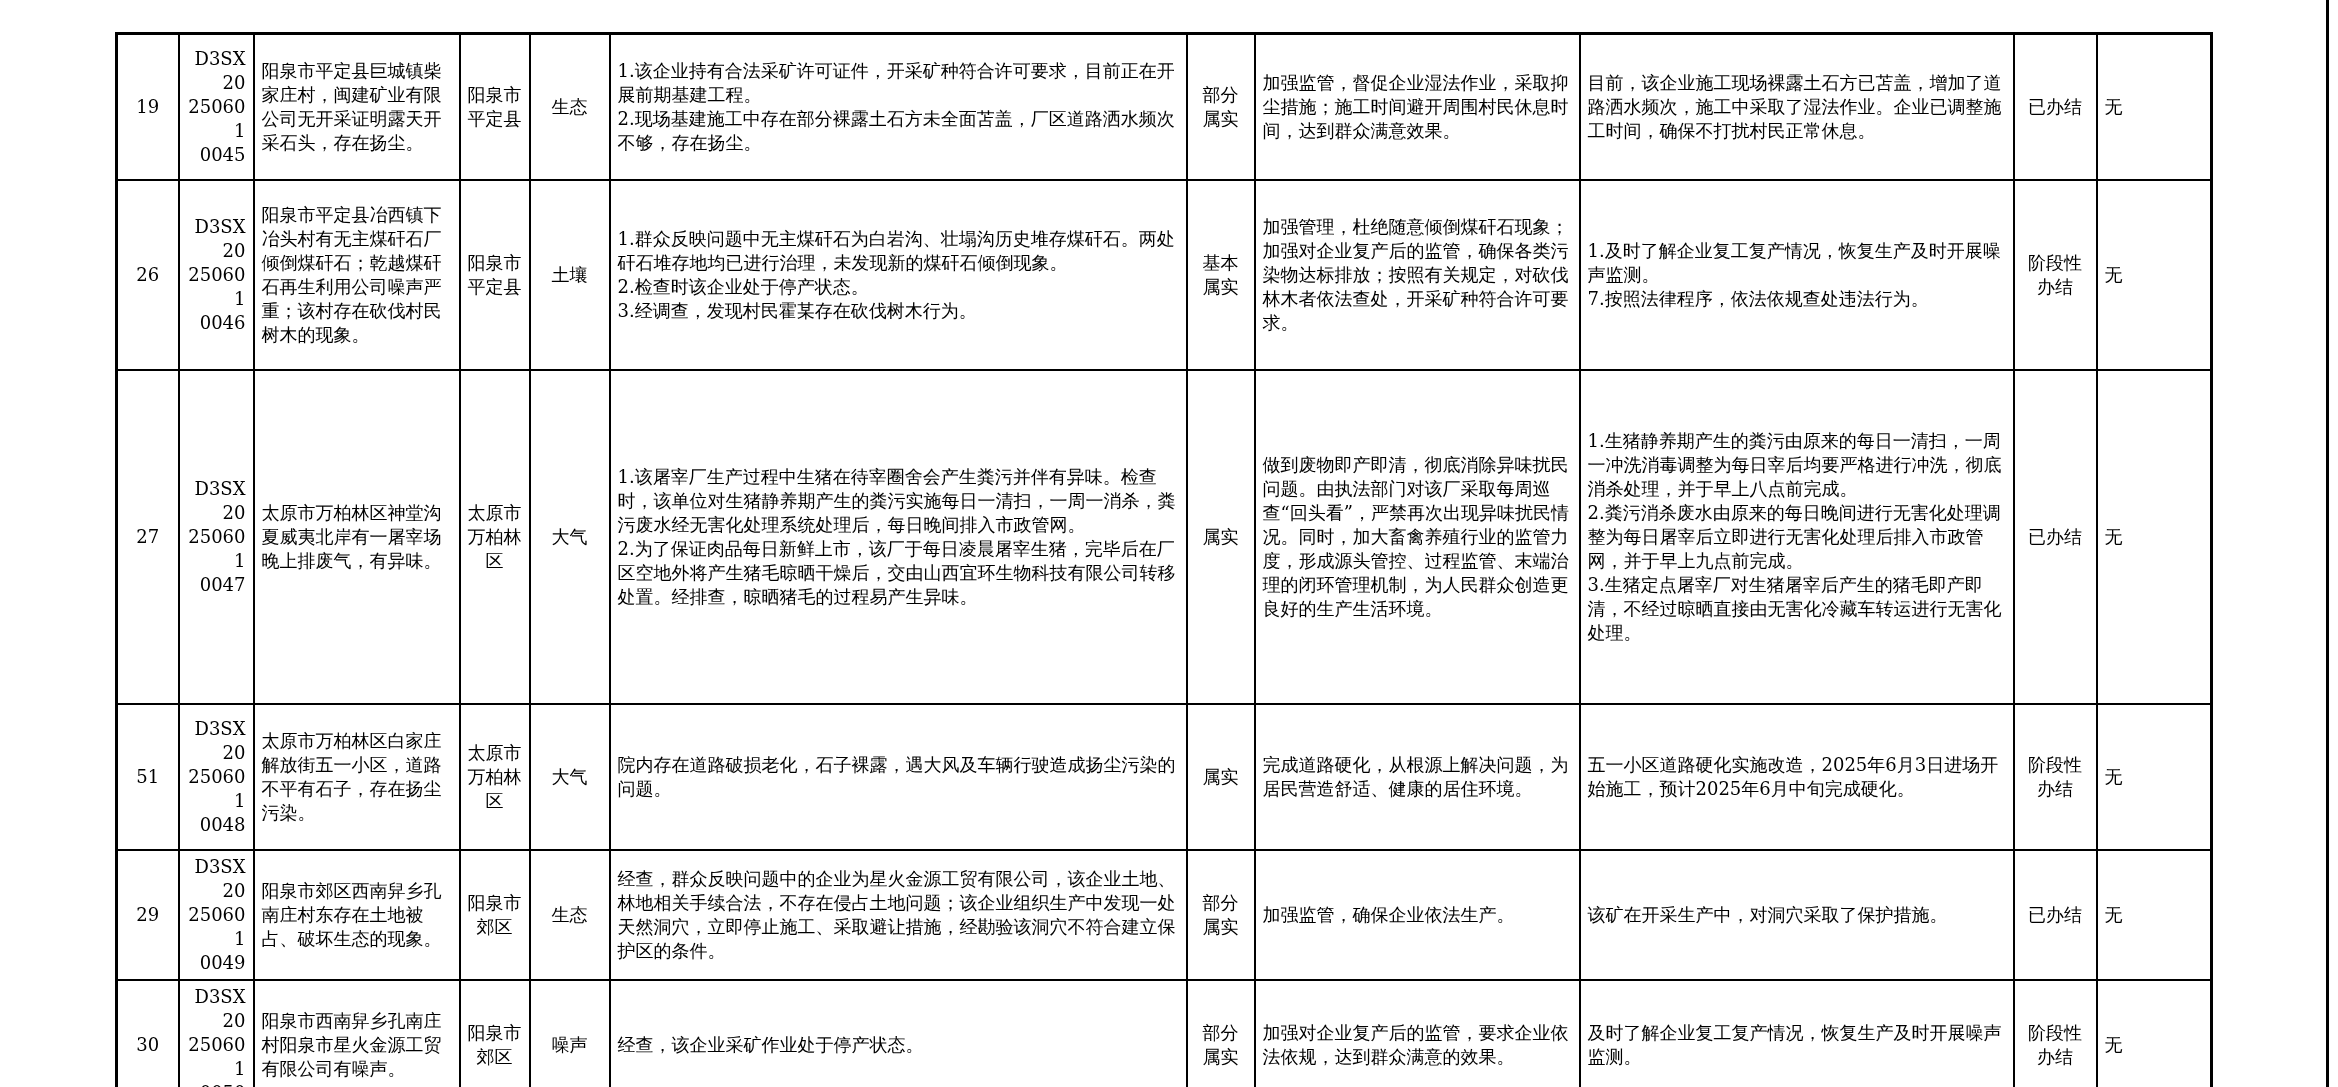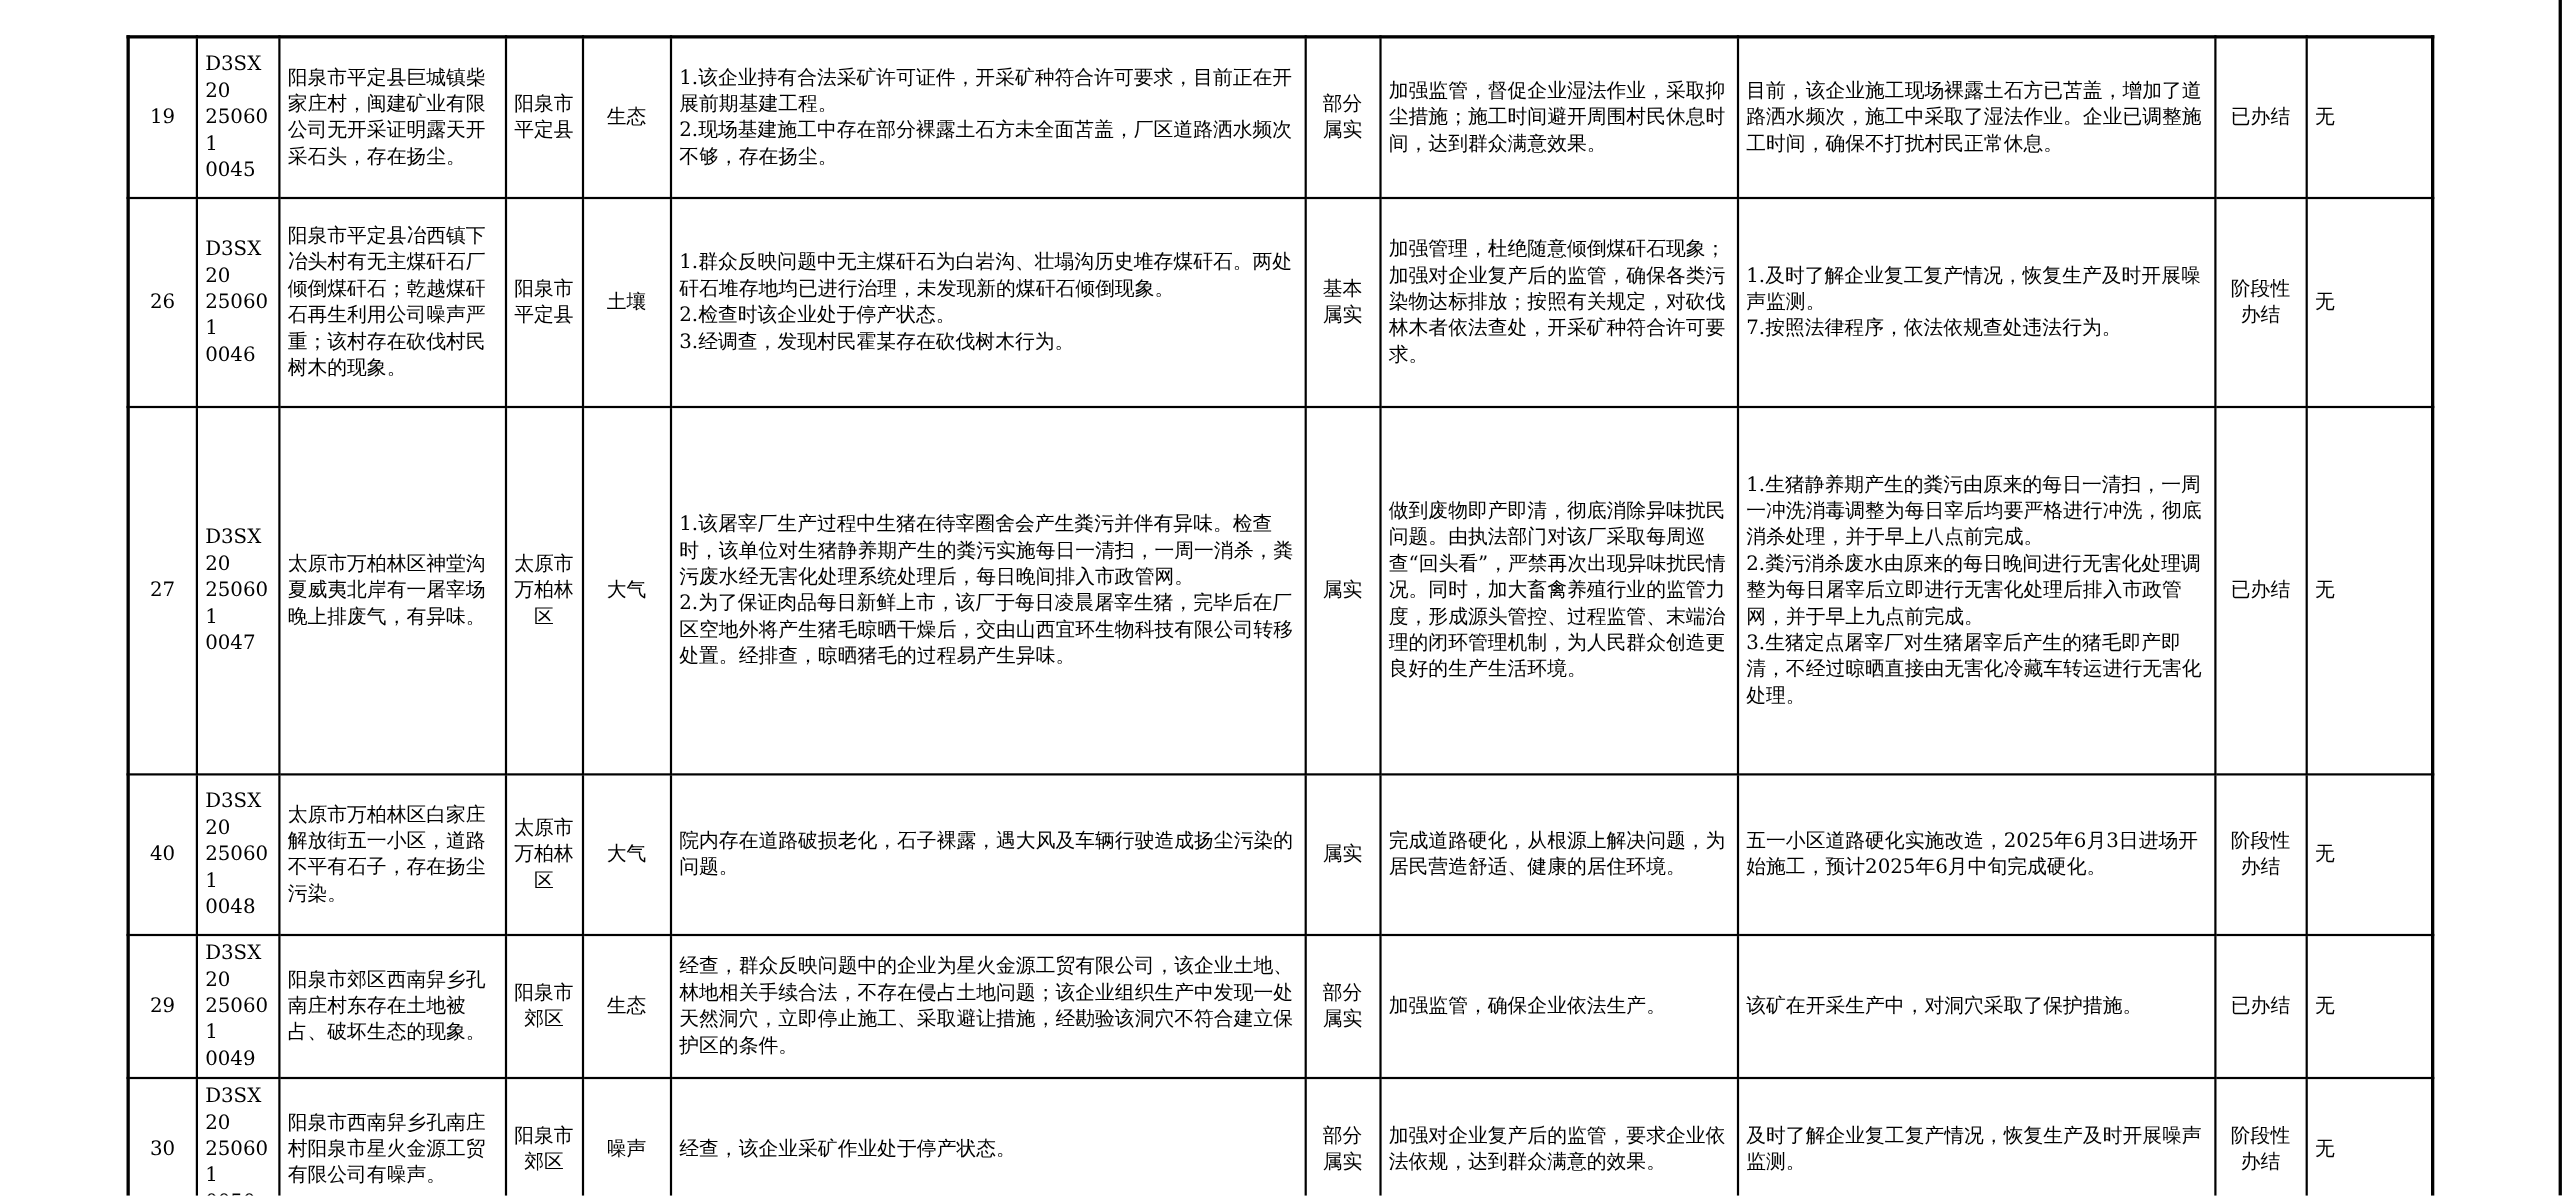--- a/index.html
+++ b/index.html
@@ -24,21 +24,21 @@
     line-height:24px;
     vertical-align:middle;
     padding:4px 7px;
     white-space:pre-wrap;
     word-break:break-all;
     overflow:hidden;
     color:#000;
   }
   td.ctr{text-align:center;}
   td.lft{text-align:left;}
-  td.caseno{padding:4px 3px;text-align:left;}
+  td.caseno{padding:4px 3px;text-align:right;}
   #page-edge-line{
     position:absolute;left:2326px;top:0;
     width:3px;height:1087px;
     background:#000;
   }
 </style>
 </head>
 <body>
 
 <div id="stage">
@@ -104,21 +104,21 @@
 2.为了保证肉品每日新鲜上市，该厂于每日凌晨屠宰生猪，完毕后在厂区空地外将产生猪毛晾晒干燥后，交由山西宜环生物科技有限公司转移处置。经排查，晾晒猪毛的过程易产生异味。</td>
         <td class="ctr">属实</td>
         <td class="lft">做到废物即产即清，彻底消除异味扰民问题。由执法部门对该厂采取每周巡查“回头看”，严禁再次出现异味扰民情况。同时，加大畜禽养殖行业的监管力度，形成源头管控、过程监管、末端治理的闭环管理机制，为人民群众创造更良好的生产生活环境。</td>
         <td class="lft">1.生猪静养期产生的粪污由原来的每日一清扫，一周一冲洗消毒调整为每日宰后均要严格进行冲洗，彻底消杀处理，并于早上八点前完成。
 2.粪污消杀废水由原来的每日晚间进行无害化处理调整为每日屠宰后立即进行无害化处理后排入市政管网，并于早上九点前完成。
 3.生猪定点屠宰厂对生猪屠宰后产生的猪毛即产即清，不经过晾晒直接由无害化冷藏车转运进行无害化处理。</td>
         <td class="ctr">已办结</td>
         <td class="lft">无</td>
       </tr>
       <tr style="height:146px">
-        <td class="ctr">40</td>
+        <td class="ctr">51</td>
         <td class="caseno">D3SX20
 250601
 0048</td>
         <td class="lft">太原市万柏林区白家庄解放街五一小区，道路不平有石子，存在扬尘污染。</td>
         <td class="ctr">太原市万柏林区</td>
         <td class="ctr">大气</td>
         <td class="lft">院内存在道路破损老化，石子裸露，遇大风及车辆行驶造成扬尘污染的问题。</td>
         <td class="ctr">属实</td>
         <td class="lft">完成道路硬化，从根源上解决问题，为居民营造舒适、健康的居住环境。</td>
         <td class="lft">五一小区道路硬化实施改造，2025年6月3日进场开始施工，预计2025年6月中旬完成硬化。</td>

